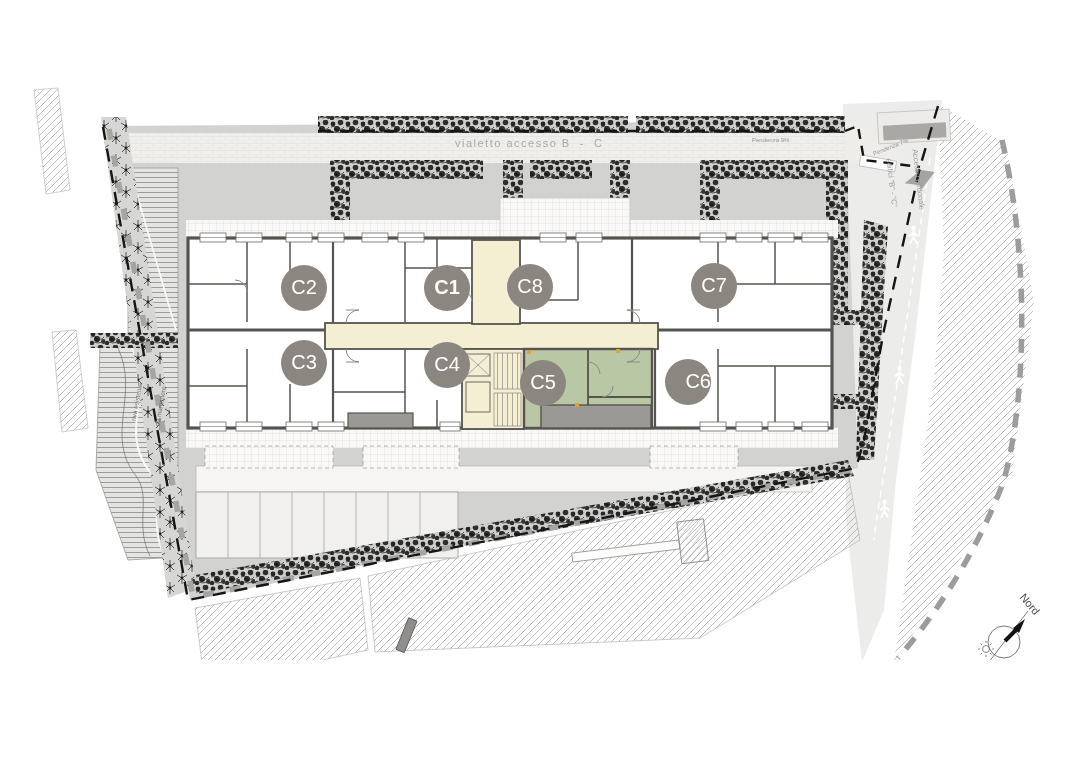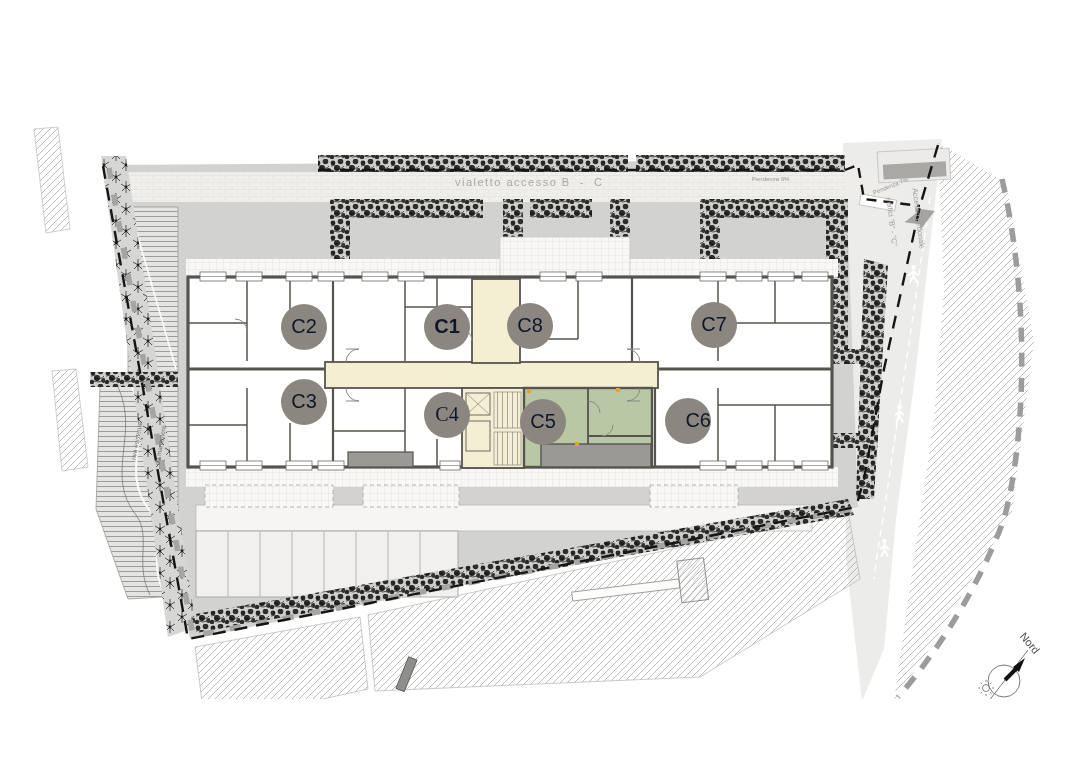--- a/index.html
+++ b/index.html
@@ -1,29 +1,29 @@
 <!DOCTYPE html>
 <html><head>
 <meta charset="utf-8">
 <style>
   html,body{margin:0;padding:0;background:#fff;}
   #stage{position:relative;width:1076px;height:660px;background:#fff;overflow:hidden;
-         font-family:"Liberation Sans",sans-serif;margin-top:39px;}
+         font-family:"Liberation Sans",sans-serif;}
   #plan-svg{position:absolute;left:0;top:0;}
   .lbl{position:absolute;color:#a3a3a1;white-space:pre;pointer-events:none;}
   .lbl-walkway{left:455px;top:137px;font-size:11px;letter-spacing:1.5px;color:#a8a8a6;}
   .lbl-pend9{left:752px;top:137px;font-size:6px;color:#97979f;}
   .lbl-pend7{left:872px;top:144px;font-size:6px;color:#97979f;transform:rotate(-22deg);}
   .lbl-acc{left:896px;top:168px;width:70px;font-size:7.5px;line-height:9px;color:#9d9d9b;
            transform:rotate(83deg);transform-origin:35px 10px;text-align:center;}
   .lbl-riva{left:100px;top:382px;width:74px;font-size:6.5px;line-height:8px;color:#70706e;
             transform:rotate(-80deg);transform-origin:37px 20px;text-align:center;}
   .lbl-nord{left:1018px;top:598px;font-size:11px;color:#4e4e4c;transform:rotate(50deg);}
   .badge{position:absolute;width:46px;height:46px;border-radius:50%;background:#8b8780;
-         color:#0f172a;font-size:20px;display:flex;align-items:center;justify-content:center;
+         color:#ffffff;font-size:20px;display:flex;align-items:center;justify-content:center;
          cursor:pointer;user-select:none;}
   .badge span{transform:translateY(-1px);}
 </style>
 </head>
 <body>
 
 <div id="stage">
 
 <svg id="plan-svg" width="1076" height="780" viewBox="0 0 1076 780">
   <defs>
@@ -275,21 +275,21 @@
 
 <div class="badge" style="left:424px;top:265px;font-weight:bold;">
       <span>C1</span>
     </div>
 <div class="badge" style="left:281px;top:265px;">
       <span>C2</span>
     </div>
 <div class="badge" style="left:281px;top:340px;">
       <span>C3</span>
     </div>
-<div class="badge" style="left:424px;top:353px;font-family:Liberation Serif, serif;">
+<div class="badge" style="left:424px;top:342px;">
       <span>C4</span>
     </div>
 <div class="badge" style="left:520px;top:360px;">
       <span>C5</span>
     </div>
 <div class="badge" style="left:665px;top:359px;justify-content:flex-end;">
       <span>C6</span>
     </div>
 <div class="badge" style="left:691px;top:263px;">
       <span>C7</span>

